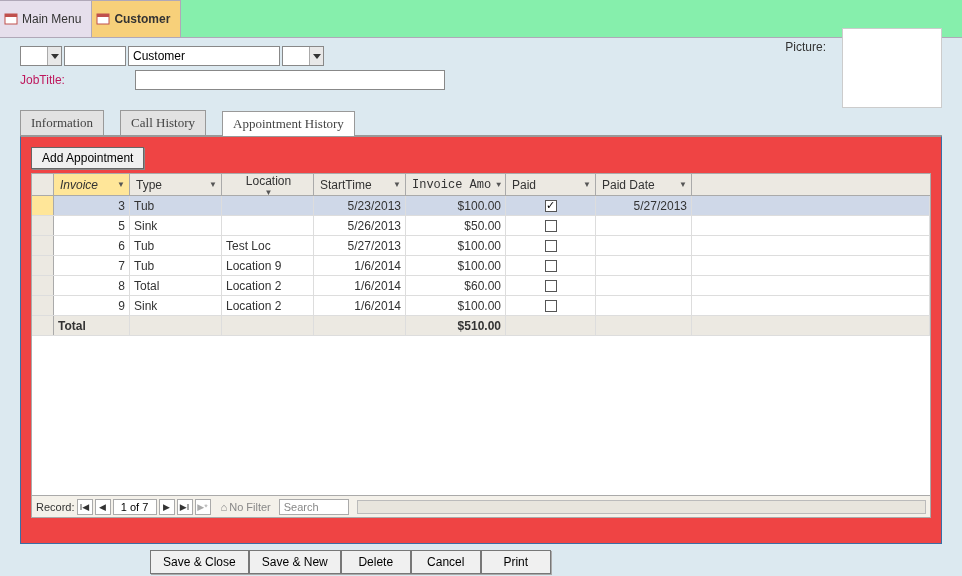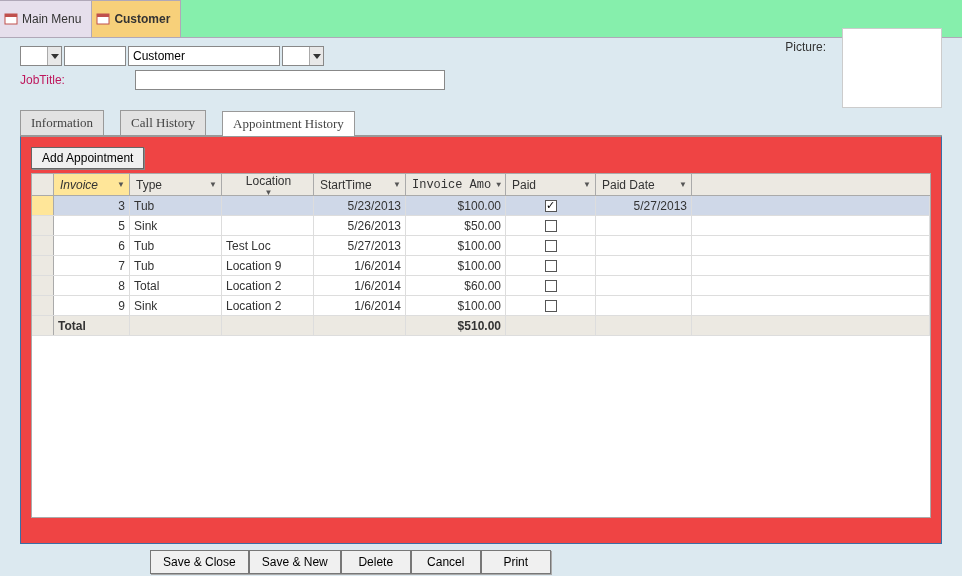--- a/index.html
+++ b/index.html
@@ -239,20 +239,35 @@
             <div class="gc inv" style="justify-content:flex-start">Total</div>
             <div class="gc typ"></div>
             <div class="gc loc"></div>
             <div class="gc st"></div>
             <div class="gc am">$510.00</div>
             <div class="gc pd"></div>
             <div class="gc pdt"></div>
             <div class="gc rest"></div>
           </div>
         </div>
+      <div class="navbar">
+        <span>Record:</span>
+        <span class="navbtn">I◀</span>
+        <span class="navbtn">◀</span>
+        <input class="recinput" value="1 of 7" style="">
+        <span class="navbtn">▶</span>
+        <span class="navbtn">▶I</span>
+        <span class="navbtn" style="color:#aaa">▶*</span>
+        <span class="filter">
+            <span>⌂</span>
+            <span>No Filter</span>
+          </span>
+        <input class="searchbox" value="Search" style="">
+        <div class="scroll"></div>
+      </div>
     </div>
   </div>
 
   <div class="bottombar">
     <button class="btn">Save &amp; Close</button>
     <button class="btn">Save &amp; New</button>
     <button class="btn">Delete</button>
     <button class="btn">Cancel</button>
     <button class="btn">Print</button>
   </div>

